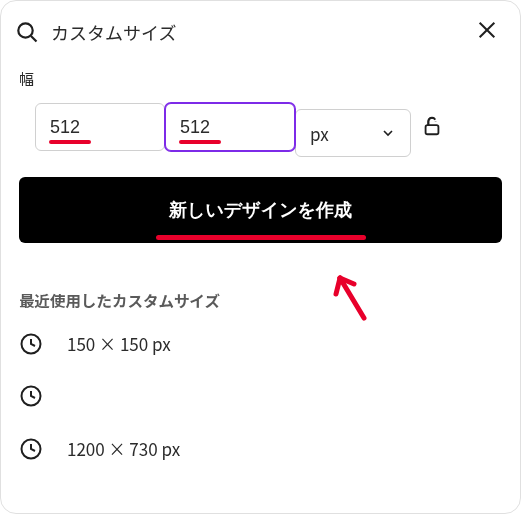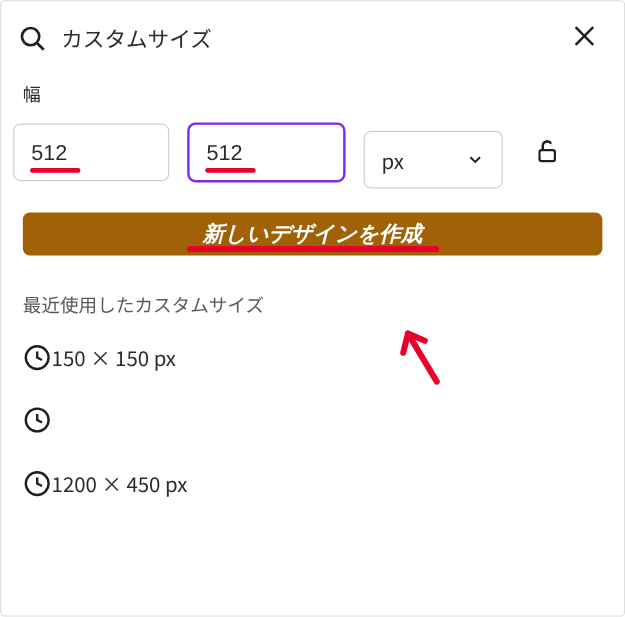--- a/index.html
+++ b/index.html
@@ -6,21 +6,21 @@
   body {
     font-family: -apple-system, BlinkMacSystemFont, "Segoe UI", "Hiragino Sans", "Noto Sans JP", sans-serif;
     background: #fff;
     width: 521px;
     height: 514px;
     overflow: hidden;
     position: relative;
   }
   .panel {
     border: 1px solid #e0e0e0;
-    border-radius: 4px;
+    border-radius: 16px;
     padding: 0;
     background: #fff;
     height: 100%;
   }
   .search-row {
     display: flex;
     align-items: center;
     padding: 14px 18px 20px 14px;
     gap: 12px;
   }
@@ -42,22 +42,22 @@
     gap: 16px;
   }
   .label-col {
     width: 130px;
     font-size: 15px;
     color: #2b2b2b;
   }
   .inputs-row {
     display: flex;
     align-items: center;
-    padding: 8px 18px 0 10px;
-    gap: 16px;
+    padding: 8px 18px 0 34px;
+    gap: 0;
   }
   .size-input {
     width: 130px;
     height: 48px;
     border: 1px solid #d0d0d0;
     border-radius: 6px;
     font-size: 18px;
     padding: 0 14px;
     color: #2b2b2b;
     outline: none;
@@ -99,60 +99,59 @@
     cursor: pointer;
     padding: 6px;
     margin-left: 4px;
   }
   .create-row {
     padding: 20px 18px 0 18px;
     position: relative;
   }
   .create-btn {
     width: 100%;
-    height: 36px;
-    background: #a16207;
+    height: 66px;
+    background: #000000;
     border: none;
     border-radius: 6px;
     color: #fff;
     font-size: 18px;
     font-weight: 600;
     cursor: pointer;
     position: relative;
-    font-style: italic;
   }
   .create-underline {
     position: absolute;
     left: 50%;
     transform: translateX(-50%);
     bottom: 3px;
     width: 210px;
     height: 5px;
     background: #e8002b;
     border-radius: 3px;
   }
   .arrow-annot {
     position: absolute;
     left: 326px;
     top: 264px;
     pointer-events: none;
   }
   .recent-title {
-    padding: 30px 18px 6px 18px;
+    padding: 46px 18px 6px 18px;
     font-size: 15.5px;
     color: #5a5a5a;
-    font-weight: 400;
+    font-weight: 700;
   }
   .recent-list {
     padding: 0 18px;
   }
   .recent-item {
     display: flex;
     align-items: center;
-    gap: 0;
+    gap: 24px;
     padding: 14px 0;
     cursor: pointer;
   }
   .recent-item span.txt {
     font-size: 17px;
     color: #2b2b2b;
   }
 </style>
 </head>
 <body>
@@ -221,21 +220,21 @@
       <svg width="24" height="24" viewBox="0 0 24 24" fill="none" stroke="#1f1f1f" stroke-width="2">
         <circle cx="12" cy="12" r="9.5"></circle>
         <polyline points="12 7 12 12 16 14"></polyline>
       </svg>
     </div>
     <div class="recent-item">
       <svg width="24" height="24" viewBox="0 0 24 24" fill="none" stroke="#1f1f1f" stroke-width="2">
         <circle cx="12" cy="12" r="9.5"></circle>
         <polyline points="12 7 12 12 16 14"></polyline>
       </svg>
-      <span class="txt">1200 × 450 px</span>
+      <span class="txt">1200 × 730 px</span>
     </div>
   </div>
 
 </div>
 
 <svg class="arrow-annot" width="50" height="60" viewBox="0 0 50 60">
   <defs></defs>
   <path d="M 38 54 L 14 14" stroke="#e8002b" stroke-width="5" fill="none" stroke-linecap="round"></path>
   <path d="M 14 14 L 10 30" stroke="#e8002b" stroke-width="5" fill="none" stroke-linecap="round"></path>
   <path d="M 14 14 L 28 20" stroke="#e8002b" stroke-width="5" fill="none" stroke-linecap="round"></path>

